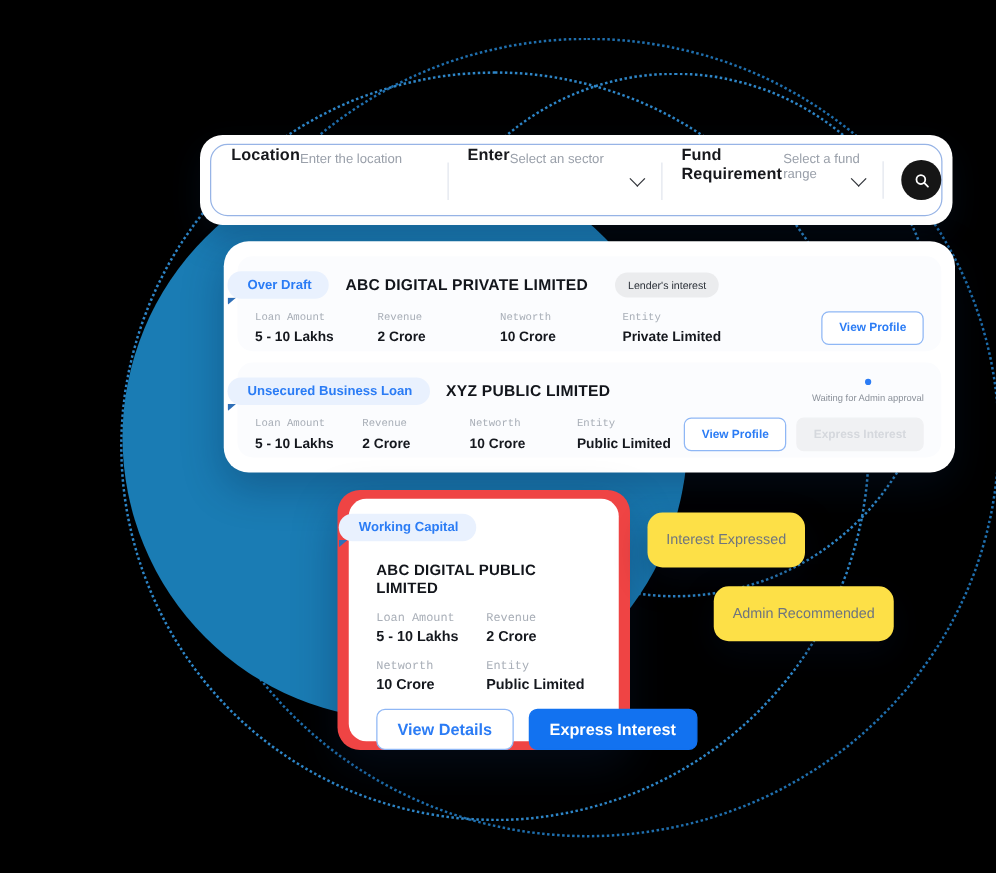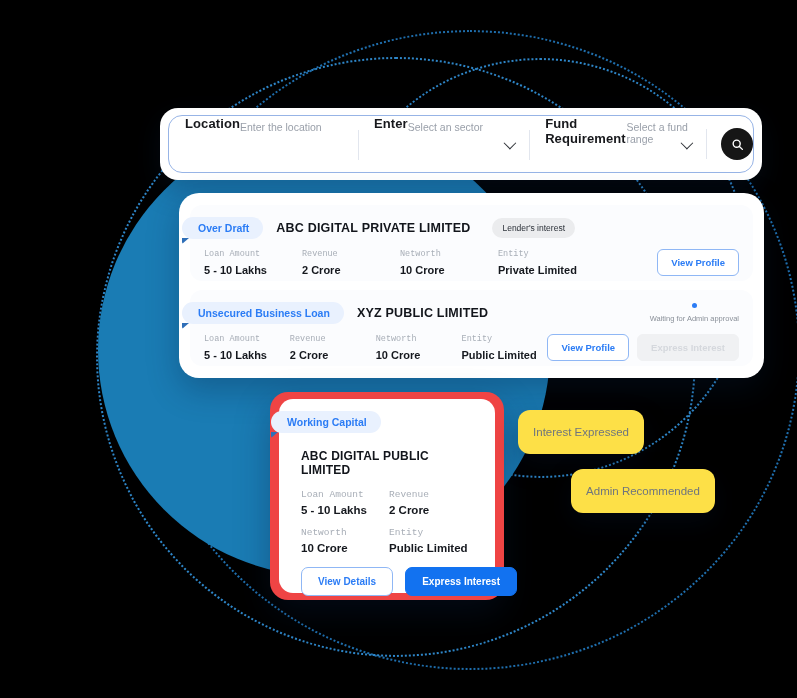--- a/index.html
+++ b/index.html
@@ -134,21 +134,21 @@
   .fcard .tag { margin-left: -26px; display: inline-block; }
   .fcard-title {
     font-size: 12px; font-weight: 700; color: #12151B;
     letter-spacing: .2px; margin: 16px 0 0 4px;
   }
   .fgrid { display: flex; flex-wrap: wrap; margin: 12px 0 0 4px; }
   .fcell { width: 50%; margin-bottom: 11px; }
   .fcell .cell-lbl { font-size: 9.5px; }
   .fcell .cell-val { font-size: 11.5px; margin-top: 4px; }
   .fcard-actions { display: flex; gap: 12px; margin: 2px 0 0 4px; }
-  .fcard-actions .btn { padding: 8px 16px; border-radius: 7px; font-size: 10px; }
+  .fcard-actions .btn { padding: 8px 16px; border-radius: 7px; font-size: 13px; }
 
   
   .float-pill {
     position: absolute; background: #fde047;
     border-radius: 12px; display: flex; align-items: center;
     justify-content: center; color: #6F757E; font-size: 11.5px;
     box-shadow: 0 10px 26px rgba(5,20,45,.32);
   }
   .pill-interest { left: 518px; top: 410px; width: 126px; height: 44px; }
   .pill-admin    { left: 571px; top: 469px; width: 144px; height: 44px; }

